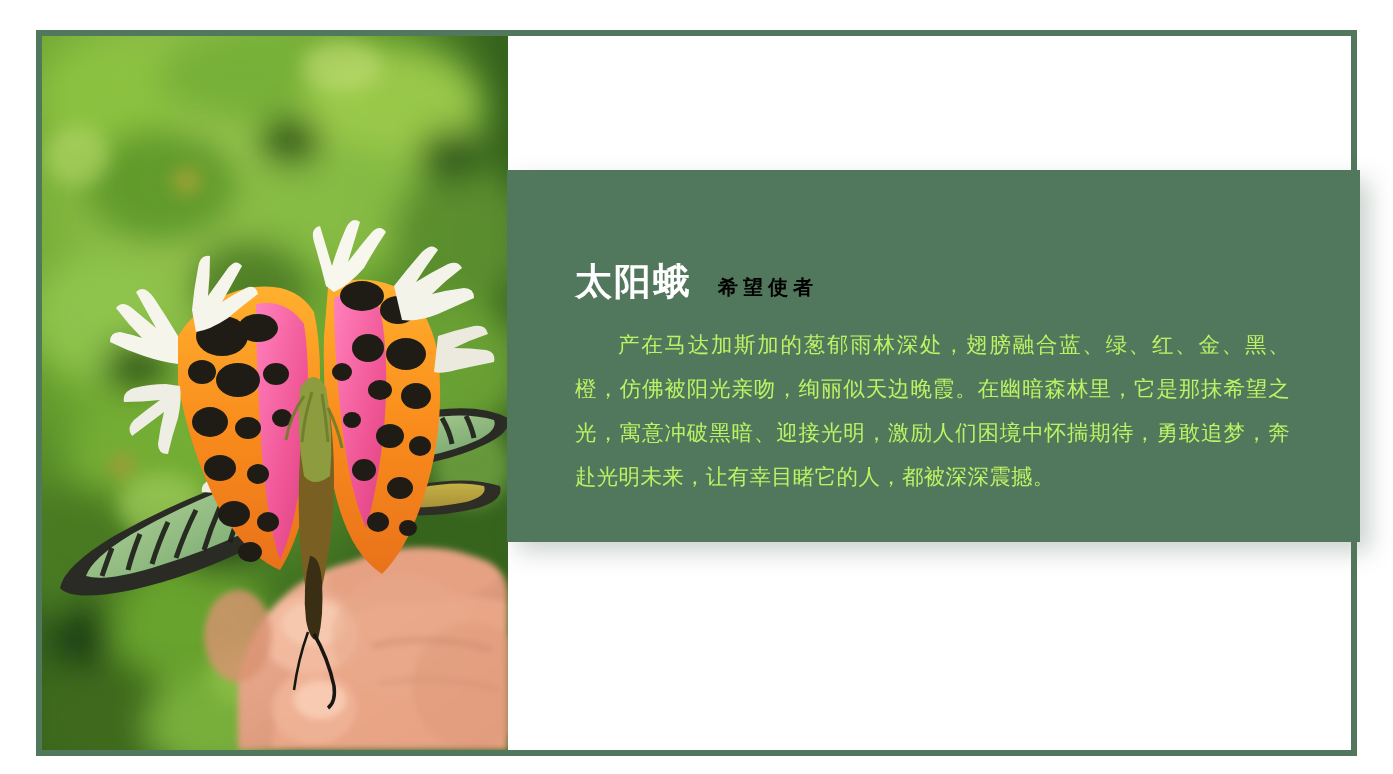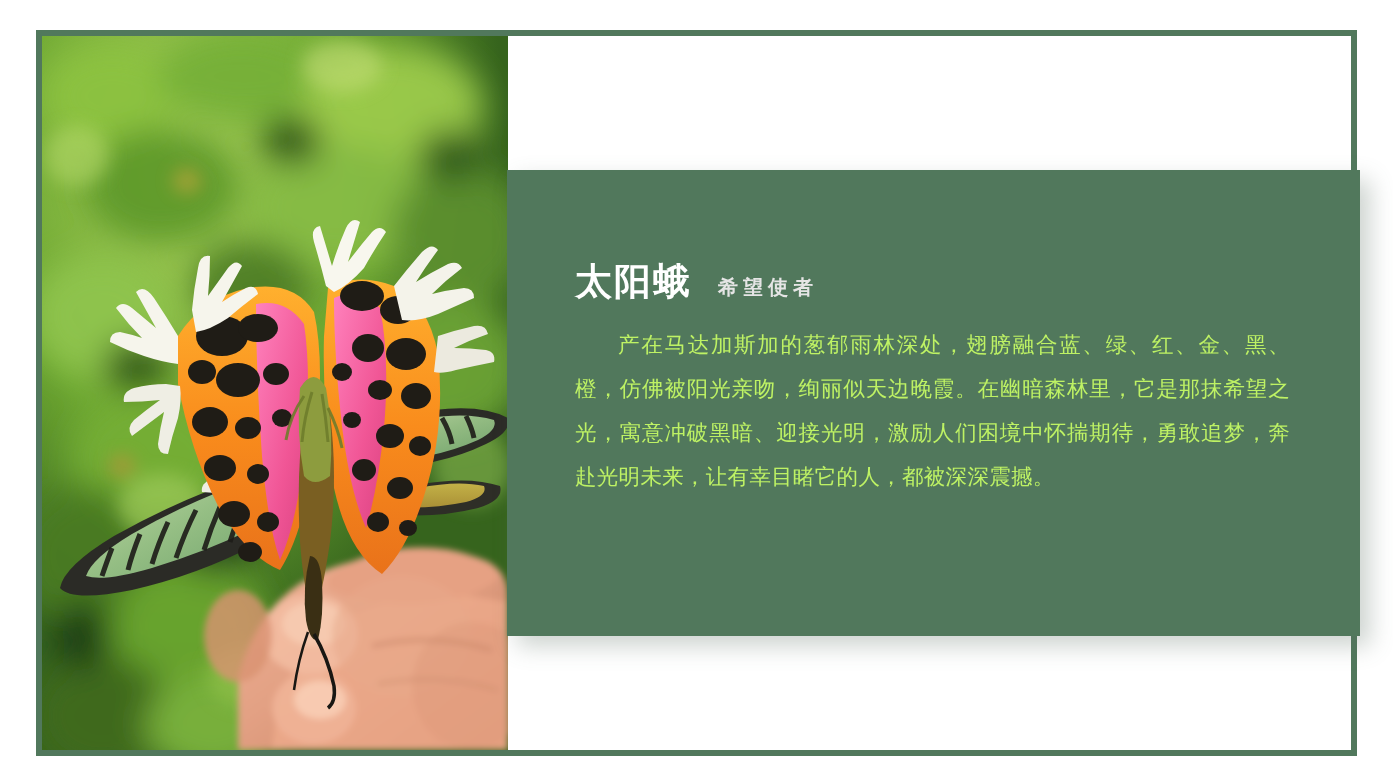--- a/index.html
+++ b/index.html
@@ -44,21 +44,21 @@
     background: #4b7a2a;
   }
   .photo-svg { display: block; width: 466px; height: 714px; }
 
   
   .panel {
     position: absolute;
     left: 507px;
     top: 170px;
     width: 853px;
-    height: 466px;
+    height: 372px;
     background: #51785c;
     box-shadow: 10px 10px 22px rgba(90,110,95,0.30);
   }
 
   .panel-inner {
     position: absolute;
     left: 68px;
     top: 80px;
     right: 70px;
   }
@@ -70,21 +70,21 @@
   }
   .title {
     color: #ffffff;
     font-size: 37px;
     font-weight: bold;
     letter-spacing: 2px;
     line-height: 1.1;
     white-space: nowrap;
   }
   .subtitle {
-    color: #e5e5e5;
+    color: #000000;
     font-size: 20px;
     font-weight: bold;
     letter-spacing: 5px;
     margin-left: 26px;
     white-space: nowrap;
     margin-top: 24px;
   }
 
   .body-text {
     color: #bef264;

